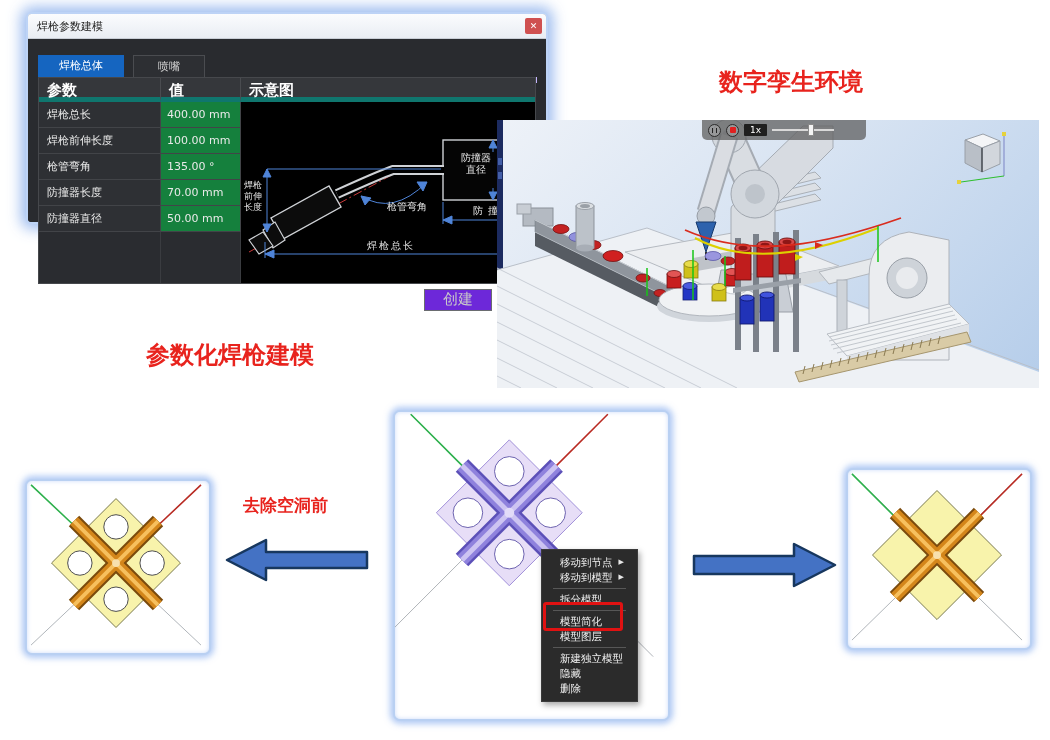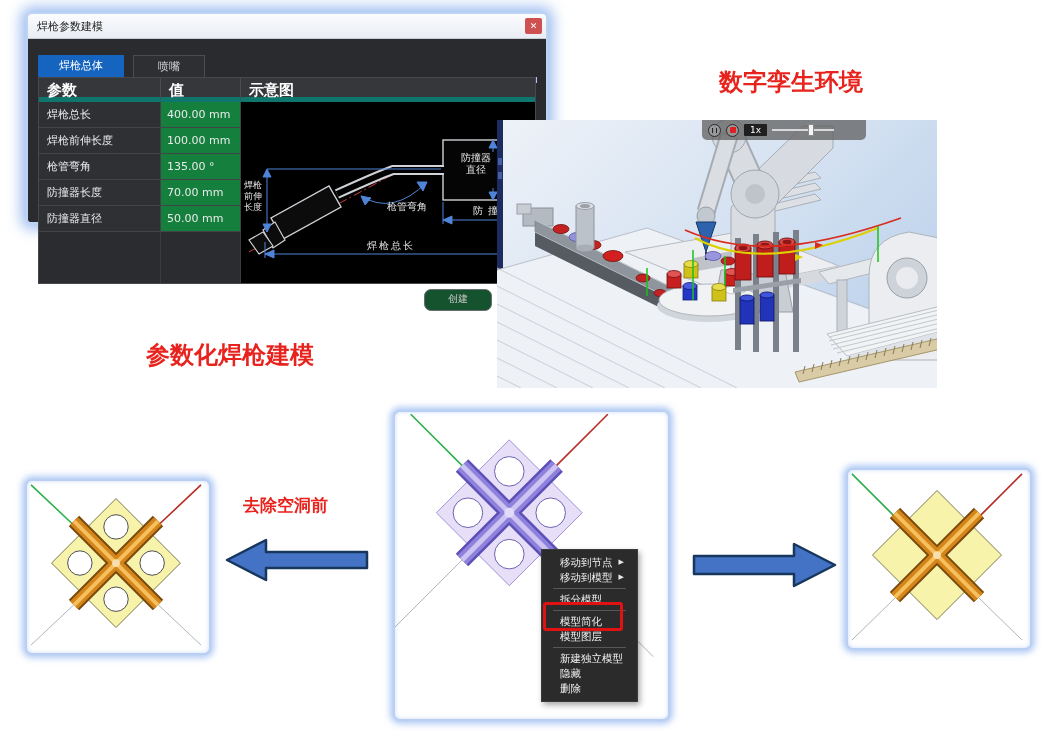--- a/index.html
+++ b/index.html
@@ -29,26 +29,26 @@
        border:1px solid #46484c;box-sizing:border-box;}
   .hcell{background:#35373b;color:#fff;font-size:15px;font-weight:bold;line-height:24px;
        padding-left:8px;border-right:1px solid #4a4c50;border-bottom:5px solid #0f766e;}
   .pcell{background:#2e3034;color:#e9e9e9;font-size:11px;line-height:26px;padding-left:8px;
        border-right:1px solid #424448;border-bottom:1px solid #424448;}
   .vcell{background:#15803d;color:#e9e9e9;font-size:11px;line-height:26px;padding-left:6px;
        border-right:1px solid #424448;border-bottom:1px solid #424448;}
   .fcell{background:#2a2c30;border-right:1px solid #3a3c40;}
   .diagcell{grid-column:3;grid-row:2/8;background:#000;position:relative;overflow:hidden;}
   .dlabel{position:absolute;color:#e6e6e6;font-size:9px;line-height:11px;}
-  .createbtn{position:absolute;left:396px;top:250px;width:66px;height:20px;background:#14532d;
-       border:1px solid #6a6c70;border-radius:7px;color:#c9c9c9;font-size:10px;line-height:18px;
+  .createbtn{position:absolute;left:396px;top:250px;width:66px;height:20px;background:#6d28d9;
+       border:1px solid #6a6c70;border-radius:0;color:#c9c9c9;font-size:15px;line-height:18px;
        text-align:center;cursor:pointer;}
 
   
-  #scene{position:absolute;left:497px;top:120px;width:440px;height:268px;z-index:3;
+  #scene{position:absolute;left:497px;top:120px;width:542px;height:268px;z-index:3;
        background:linear-gradient(135deg,#eef2f8 0%,#d7e3f2 45%,#b5cdea 100%);overflow:hidden;}
   #toolbar{position:absolute;left:205px;top:0;width:164px;height:20px;background:rgba(95,95,95,.75);
        border-radius:0 0 5px 5px;display:flex;align-items:center;gap:5px;padding:0 6px;box-sizing:border-box;z-index:5;}
   .tbtn{width:13px;height:13px;border:1.5px solid #2b2b2b;border-radius:50%;box-sizing:border-box;
        display:flex;align-items:center;justify-content:center;background:rgba(230,230,230,.25);}
   .pausebars{width:5px;height:5px;border-left:1.5px solid #222;border-right:1.5px solid #222;box-sizing:border-box;}
   .recdot{width:6px;height:6px;background:#e02020;border-radius:1px;}
   .speedbox{background:#1f1f1f;color:#fff;font-size:9px;line-height:12px;padding:0 6px;border-radius:1px;}
   .slider{position:relative;width:62px;height:2px;background:#d9d9d9;}
   .knob{position:absolute;left:36px;top:-5px;width:6px;height:12px;background:#f4f4f4;border:1px solid #8a8a8a;box-sizing:border-box;}

